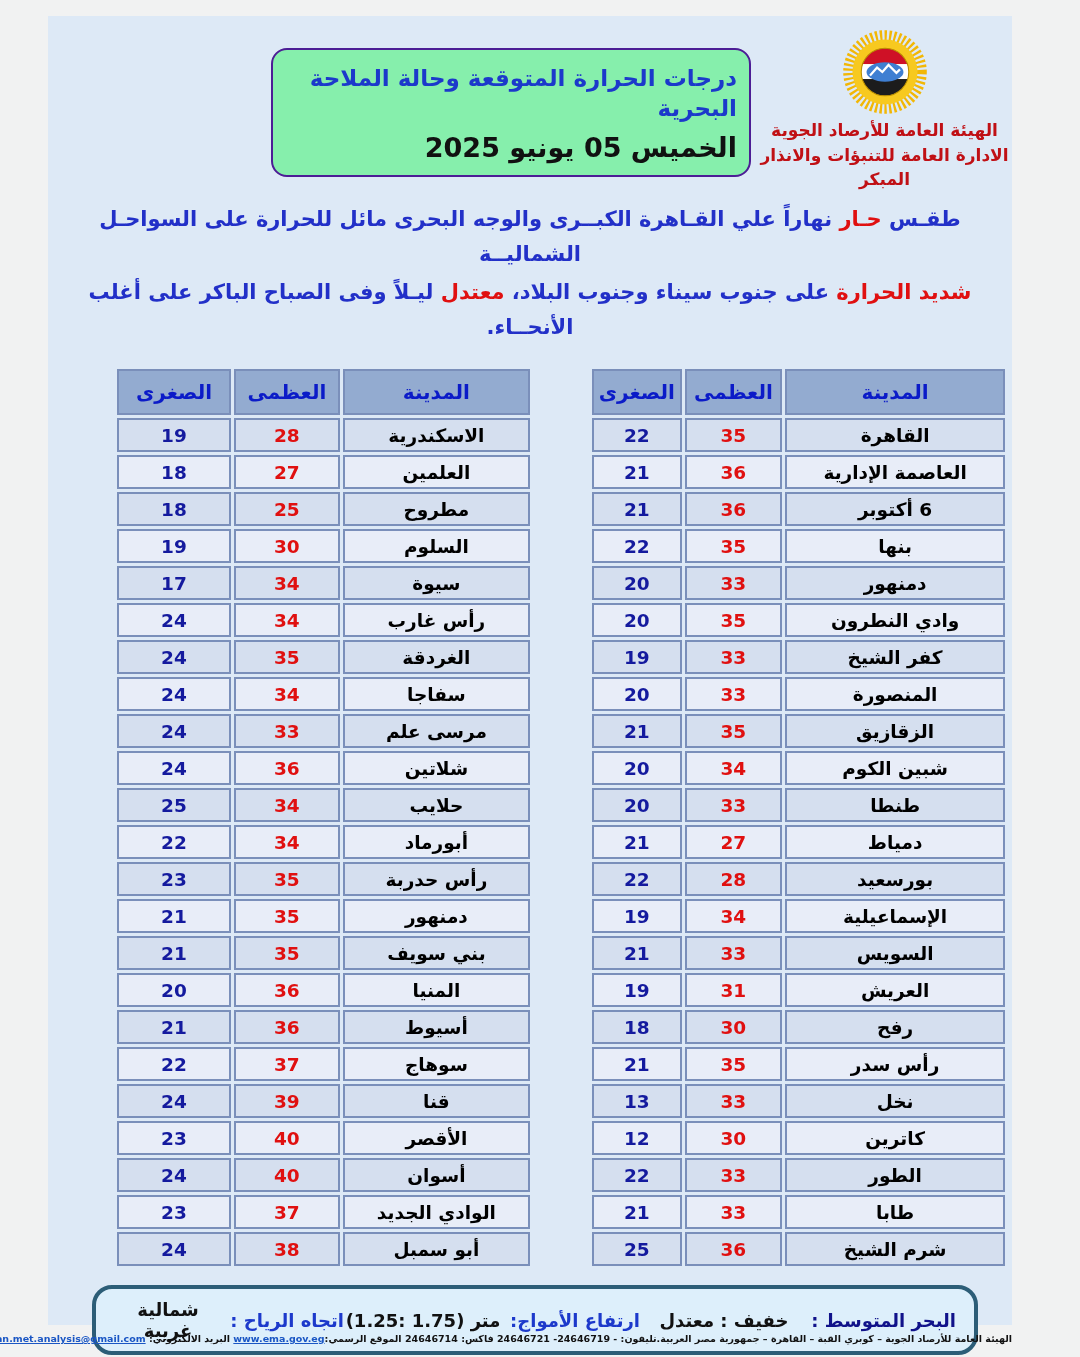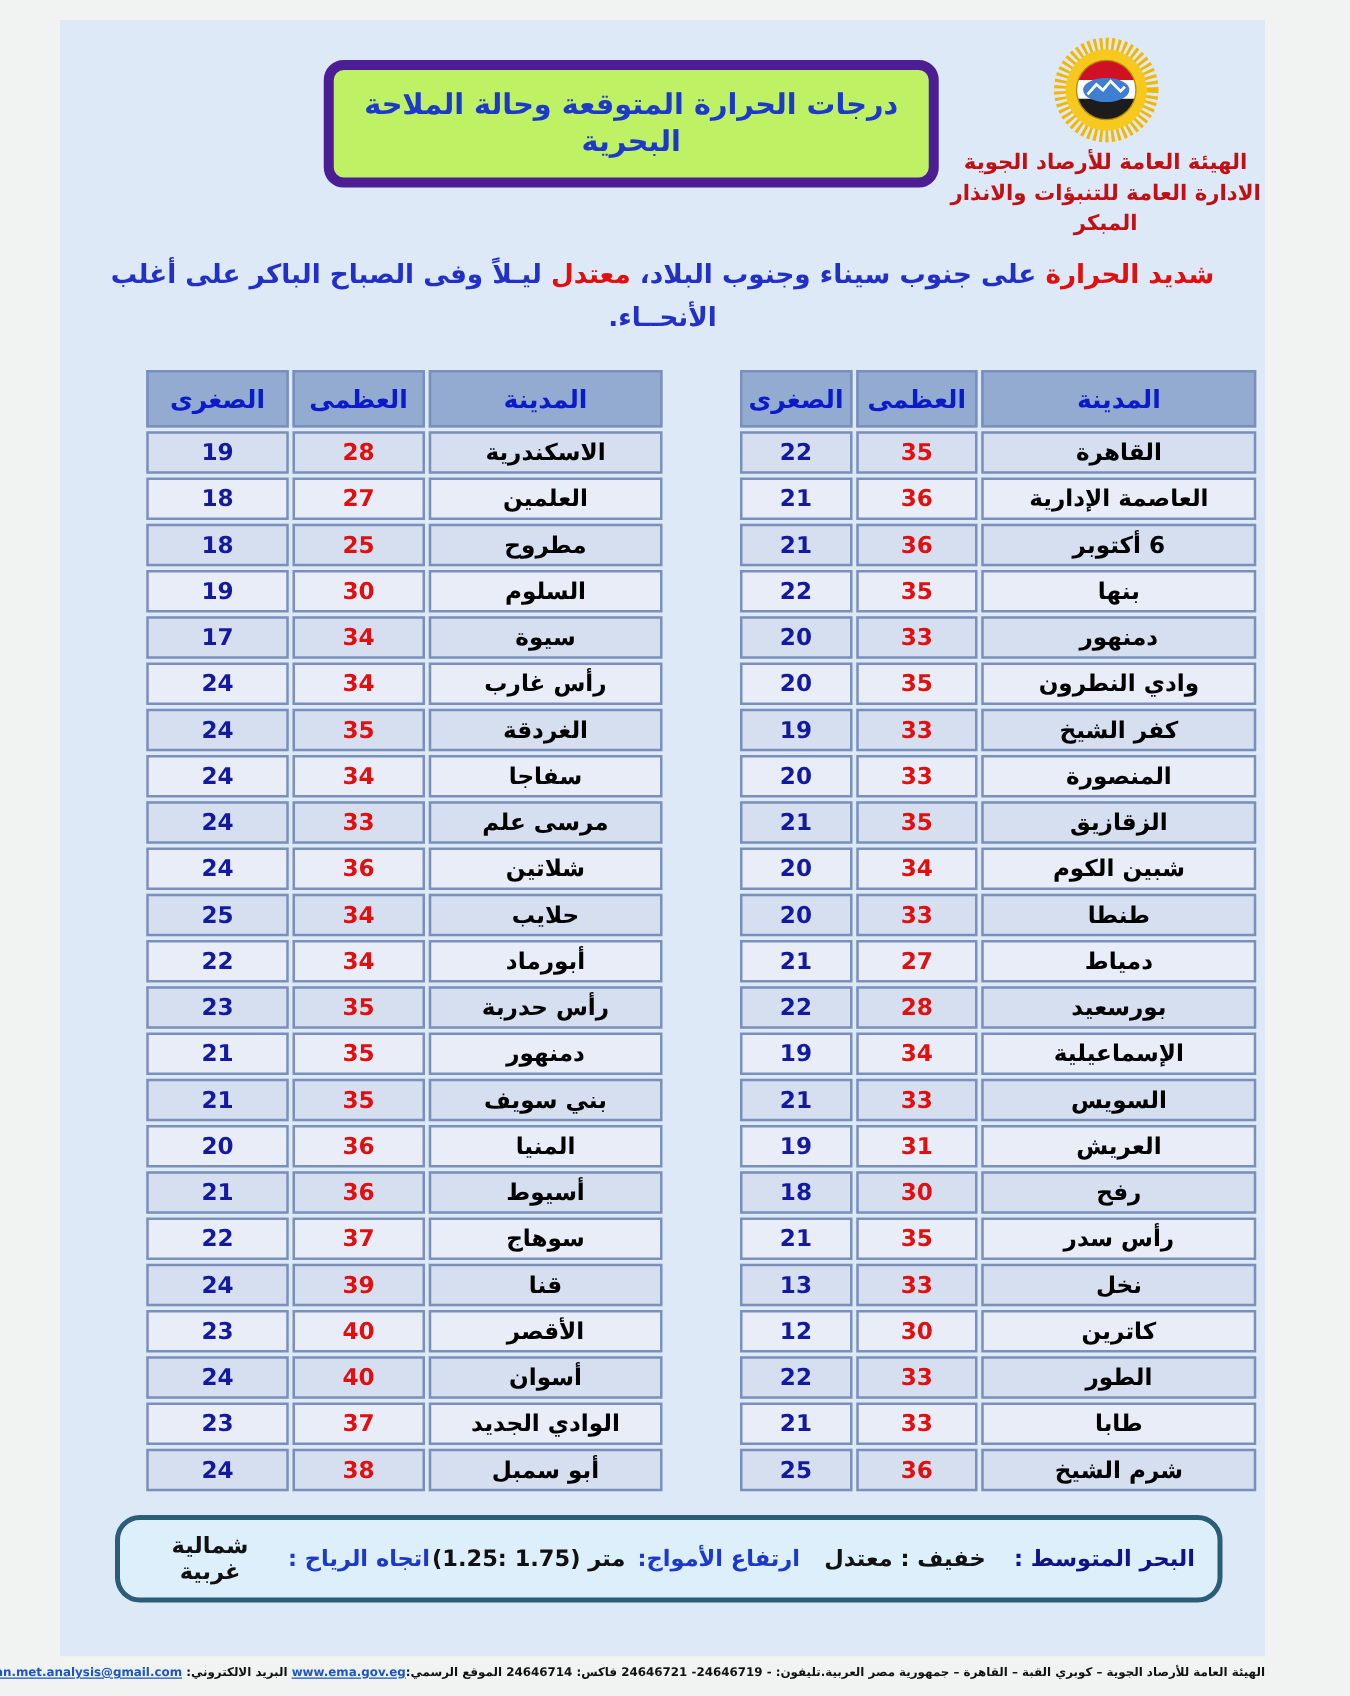--- a/index.html
+++ b/index.html
@@ -17,22 +17,22 @@
     direction:rtl;
     box-sizing:border-box;
   }
   
   .header{display:flex;flex-direction:row;align-items:flex-start;padding-top:10px;}
   .org-block{width:255px;text-align:center;padding-top:2px;}
   .logo{display:block;margin:0 auto 2px auto;}
   .org-line{color:#c01015;font-weight:bold;font-size:17px;line-height:1.45;}
   .title-box{
     width:452px;margin-top:22px;margin-right:6px;
-    background:#bef264;border:8px solid #4c1d95;border-radius:16px;
-    text-align:center;padding:14px 12px 12px 12px;
+    background:#86efac;border:2px solid #4c1d95;border-radius:16px;
+    text-align:right;padding:14px 12px 12px 12px;
   }
   .title-line1{color:#1c39cb;font-weight:bold;font-size:23px;line-height:1.3;}
   .title-line2{color:#111;font-weight:bold;font-size:27px;margin-top:8px;}
   
   .headline{
     text-align:center;color:#ee1111;font-weight:bold;font-size:26px;margin-top:20px;
   }
   .forecast{margin-top:10px;text-align:center;}
   .f-line{margin:4px 10px;font-weight:bold;font-size:21px;line-height:1.65;}
   .c-blue{color:#2230c8;}
@@ -107,25 +107,27 @@
           <ellipse cx="50" cy="50" rx="21" ry="11" fill="#3f7fd2"></ellipse>
           <path d="M33 54 l8 -9 6 5 7 -8 9 9 4 -4" stroke="#ffffff" stroke-width="2.5" fill="none"></path>
         </g>
         <circle cx="50" cy="50" r="27" fill="none" stroke="#b98d00" stroke-width="1.2"></circle>
       </svg>
       <div class="org-line">الهيئة العامة للأرصاد الجوية</div>
       <div class="org-line">الادارة العامة للتنبؤات والانذار المبكر</div>
     </div>
     <div class="title-box">
       <div class="title-line1">درجات الحرارة المتوقعة وحالة الملاحة البحرية</div>
+      <div class="title-line2">الخميس 05 يونيو 2025</div>
     </div>
   </div>
 
 
   <div class="forecast">
+    <p class="f-line"><span class="c-blue">طقـس </span><span class="c-red">حـار</span><span class="c-blue"> نهاراً علي القـاهرة الكبــرى والوجه البحرى مائل للحرارة على السواحـل الشماليــة</span></p>
     <p class="f-line"><span class="c-red">شديد الحرارة</span><span class="c-blue"> على جنوب سيناء وجنوب البلاد، </span><span class="c-red">معتدل</span><span class="c-blue"> ليـلاً وفى الصباح الباكر على أغلب الأنحــاء.</span></p>
   </div>
 
   <div class="tables">
     <table class="t t-right">
       <colgroup>
           <col class="col-city">
           <col class="col-max">
           <col class="col-min">
         </colgroup>

